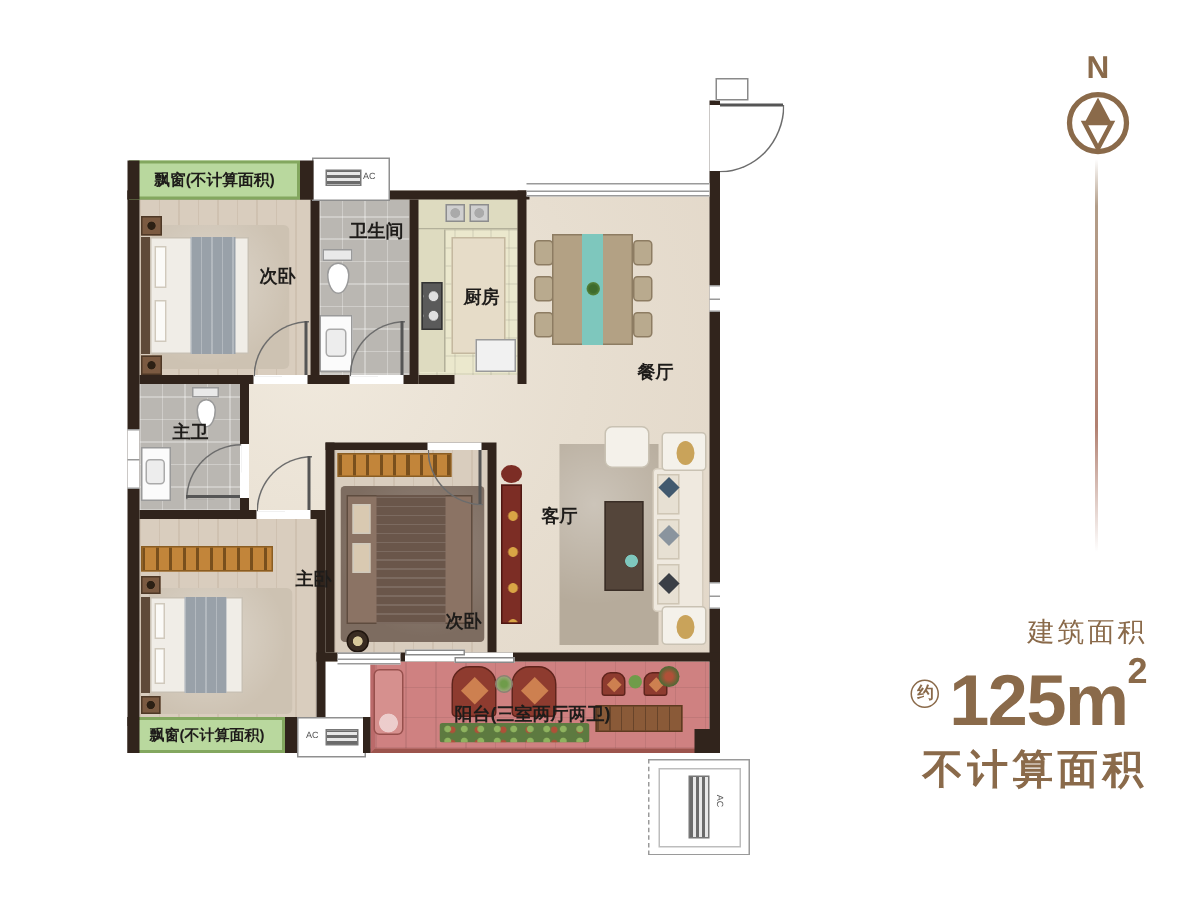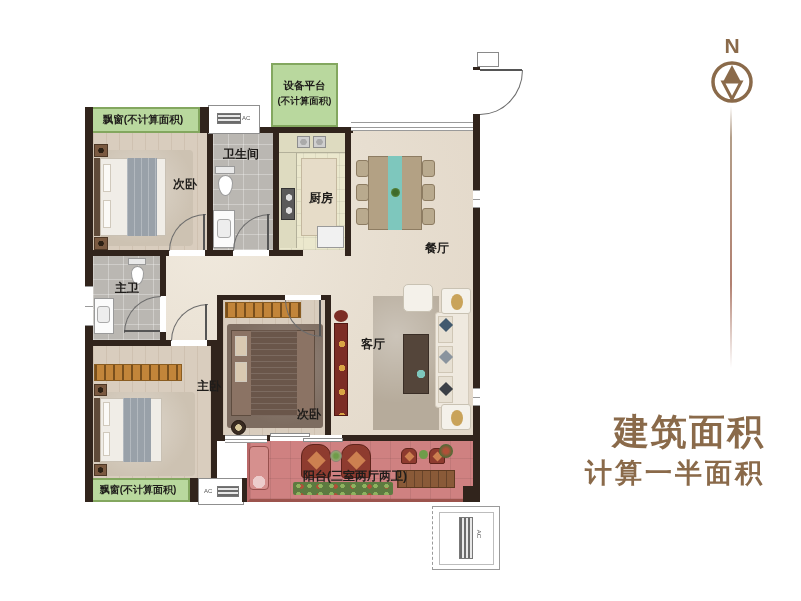--- a/index.html
+++ b/index.html
@@ -45,21 +45,21 @@
   .tpillow{position:absolute;transform:rotate(45deg);}
   .whitebox{background:#f4f1ea;border:1px solid #c9c2b3;border-radius:3px;}
   .goldoval{position:absolute;background:#c9a35a;border-radius:50%;}
   .bchair{background:#8e3b2f;border-radius:12px 12px 3px 3px;border:1px solid #5f241c;}
   .bcush{position:absolute;background:#cd8050;transform:rotate(45deg);}
   .planter{background:#5d7a40;background-image:radial-gradient(circle 2px,#8fb35f 2px,transparent 2.5px),radial-gradient(circle 2px,#b05038 2px,transparent 2.5px);background-size:11px 8px,17px 9px;border-radius:2px;}
   
   .brown{color:#8a6a4a;}
   .vline{position:absolute;left:730px;top:106px;width:2px;height:262px;background:linear-gradient(180deg,rgba(138,106,74,0) 0%,rgba(138,106,74,.65) 12%,rgba(164,106,88,.85) 68%,rgba(164,106,88,0) 100%);z-index:2;}
   .info{position:absolute;right:36px;top:412px;width:240px;text-align:right;z-index:3;}
-  .area-title{font-size:36px;font-weight:700;letter-spacing:2px;line-height:1.1;}
+  .area-title{font-size:18px;font-weight:400;letter-spacing:2px;line-height:1.1;}
   .area-row{margin-top:4px;line-height:1;white-space:nowrap;}
   .approx{display:inline-block;font-size:11px;font-weight:bold;border:1.5px solid #8a6a4a;border-radius:50%;width:17px;height:17px;line-height:17px;text-align:center;vertical-align:18px;margin-right:2px;}
   .area-num{font-size:48px;font-weight:800;letter-spacing:-1px;}
   .area-sup{font-size:24px;font-weight:800;vertical-align:28px;}
   .layout-sum{font-size:27px;font-weight:800;letter-spacing:3px;margin-top:6px;line-height:1.15;}
 </style>
 </head>
 <body>
 
 <div class="page">
@@ -233,30 +233,26 @@
     <div class="leaf" style="left:234px;top:242px;width:2px;height:36px;"></div>
 
     <div class="gap" style="left:388px;top:12px;width:7px;height:44px;"></div>
     <div class="arc" style="left:395px;top:12px;width:42px;height:44px;border-bottom:1.2px solid #6c6c6c;border-right:1.2px solid #6c6c6c;border-bottom-right-radius:100%;"></div>
     <div class="leaf" style="left:395px;top:11px;width:42px;height:2px;"></div>
     <div class="fur" style="left:392px;top:-6px;width:22px;height:15px;background:#fff;border:1px solid #8a8a8a;z-index:4;"></div>
 
     <div class="green cent" style="left:1px;top:49px;width:114px;height:26px;">
       <span class="lbl lbl-s" style="position:static;">飘窗(不计算面积)</span>
     </div>
-    <div class="green" style="left:186px;top:5px;width:67px;height:64px;">
-      <div class="lbl" style="position:absolute;left:0;right:0;top:14px;text-align:center;font-size:10.5px;">设备平台</div>
-      <div class="lbl" style="position:absolute;left:-3px;right:-3px;top:30px;text-align:center;font-size:9.5px;">(不计算面积)</div>
-    </div>
     <div class="green cent" style="left:1px;top:420px;width:104px;height:24px;">
       <span class="lbl" style="position:static;font-size:10px;">飘窗(不计算面积)</span>
     </div>
 
     <div class="lbl" style="left:88px;top:118px;">次卧</div>
-    <div class="lbl" style="left:138px;top:88px;">卫生间</div>
+    <div class="lbl" style="left:148px;top:88px;">卫生间</div>
     <div class="lbl" style="left:224px;top:132px;">厨房</div>
     <div class="lbl" style="left:340px;top:182px;">餐厅</div>
     <div class="lbl" style="left:30px;top:222px;">主卫</div>
     <div class="lbl" style="left:112px;top:294px;margin-top:26px;">主卧</div>
     <div class="lbl" style="left:212px;top:348px;">次卧</div>
     <div class="lbl" style="left:276px;top:278px;">客厅</div>
     <div class="lbl" style="left:218px;top:410px;">阳台(三室两厅两卫)</div>
 
     <div class="abs" style="left:347px;top:448px;width:66px;height:62px;background:#fff;border:1px solid #9a9a9a;border-left:1px dashed #9a9a9a;z-index:4;">
       <div class="abs" style="left:6px;top:5px;width:53px;height:51px;border:1px solid #bdbdbd;"></div>
@@ -270,16 +266,20 @@
     <svg width="44" height="48" viewBox="0 0 44 48">
       <circle cx="22" cy="24" r="19" fill="none" stroke="#8a6a4a" stroke-width="3.5"></circle>
       <polygon points="22,7 31,24 13,24" fill="#8a6a4a"></polygon>
       <polygon points="22,41 31,24 13,24" fill="#ffffff" stroke="#8a6a4a" stroke-width="3"></polygon>
     </svg>
   </div>
   <div class="vline"></div>
 
   <div class="info brown">
     <div class="area-title">建筑面积</div>
-    <div class="layout-sum">计算一半面积</div>
+    <div class="area-row">
+      <span class="approx">约</span>
+      <span class="area-num">125m</span><span class="area-sup">2</span>
+    </div>
+    <div class="layout-sum">不计算面积</div>
   </div>
 
 </div>
 
 </body></html>

